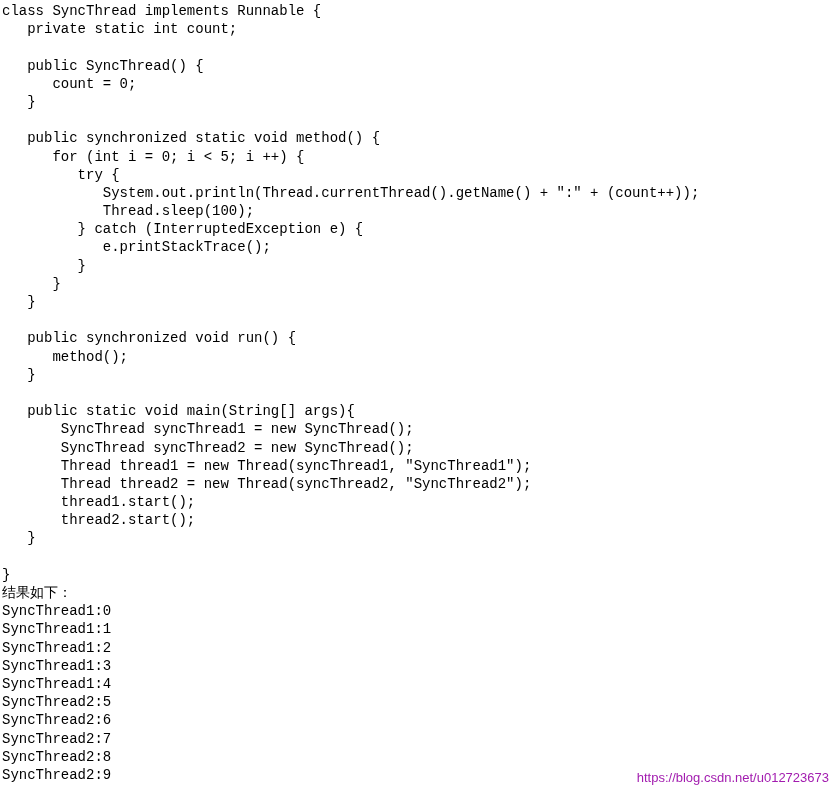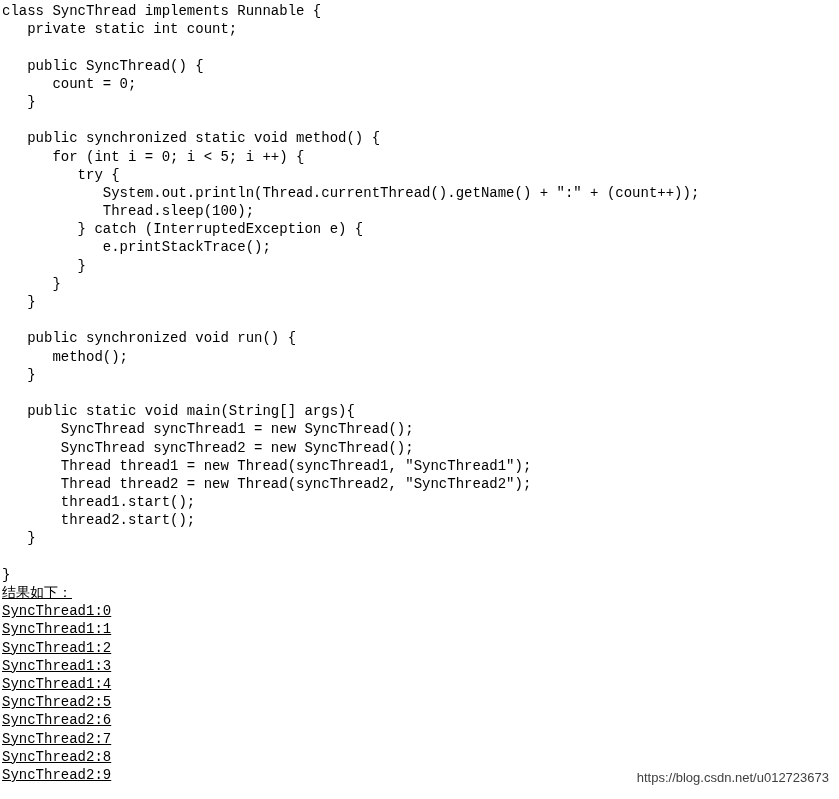--- a/index.html
+++ b/index.html
@@ -15,27 +15,26 @@
       position: relative;
       box-sizing: border-box;
     }
     .code-block {
       white-space: pre;
       padding: 2px 0 0 2px;
     }
     .output-block {
       white-space: pre;
       padding: 0 0 0 2px;
-      text-decoration: underline;
     }
     .watermark {
       position: absolute;
       right: 10px;
       bottom: 12px;
-      color: #404040;
+      color: #a21caf;
       font-family: Arial, sans-serif;
       font-size: 13px;
       pointer-events: none;
     }
   </style>
 </head>
 <body>
 
 <div class="code-block">class SyncThread implements Runnable {
    private static int count;

